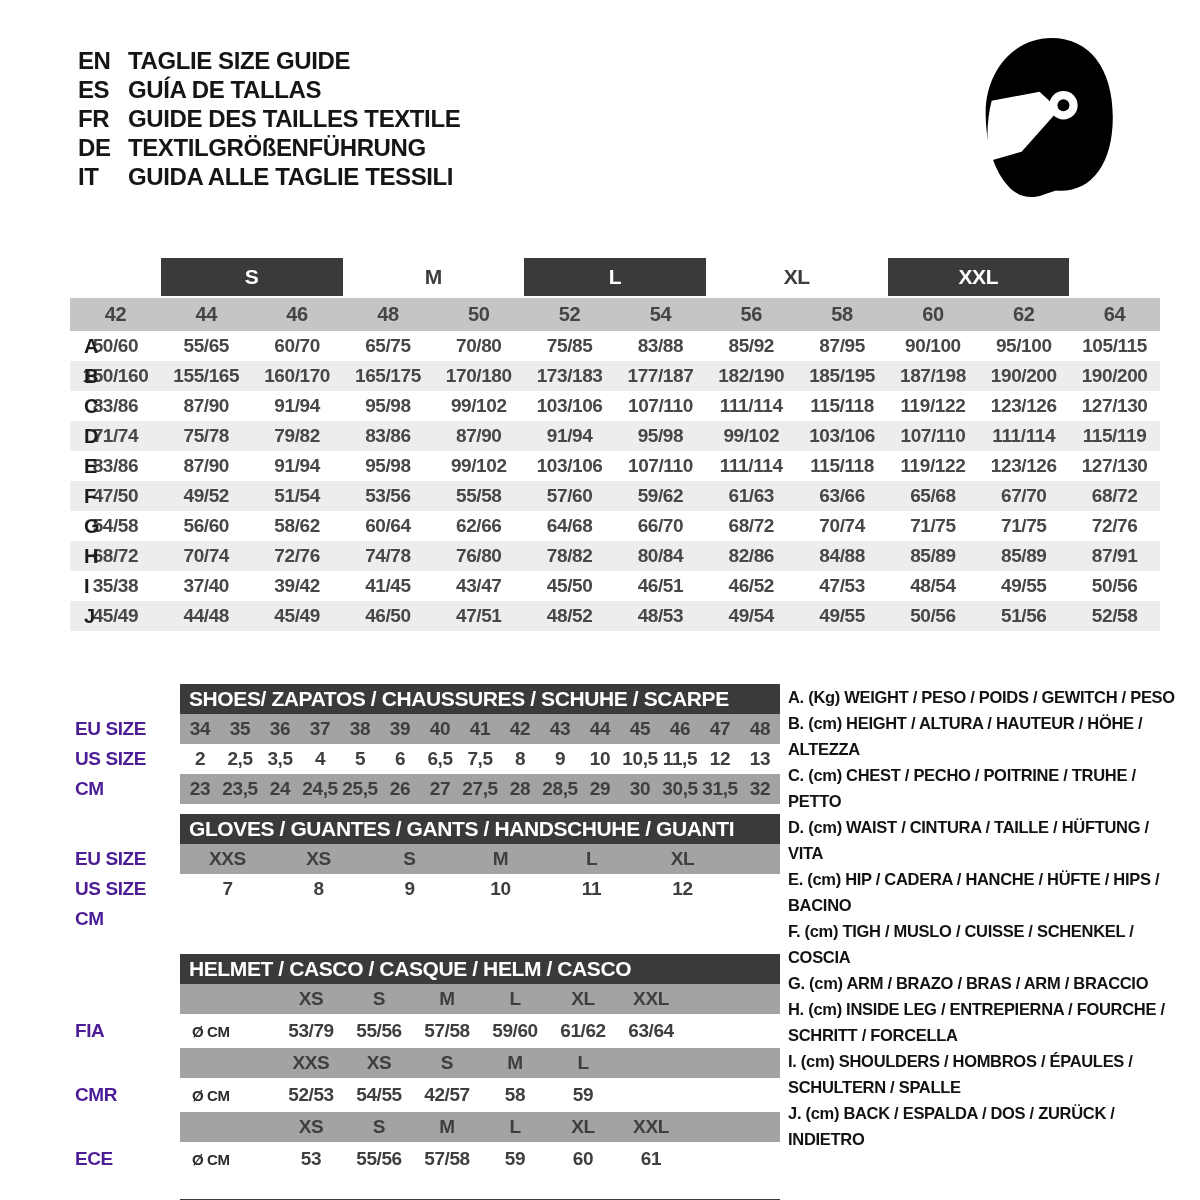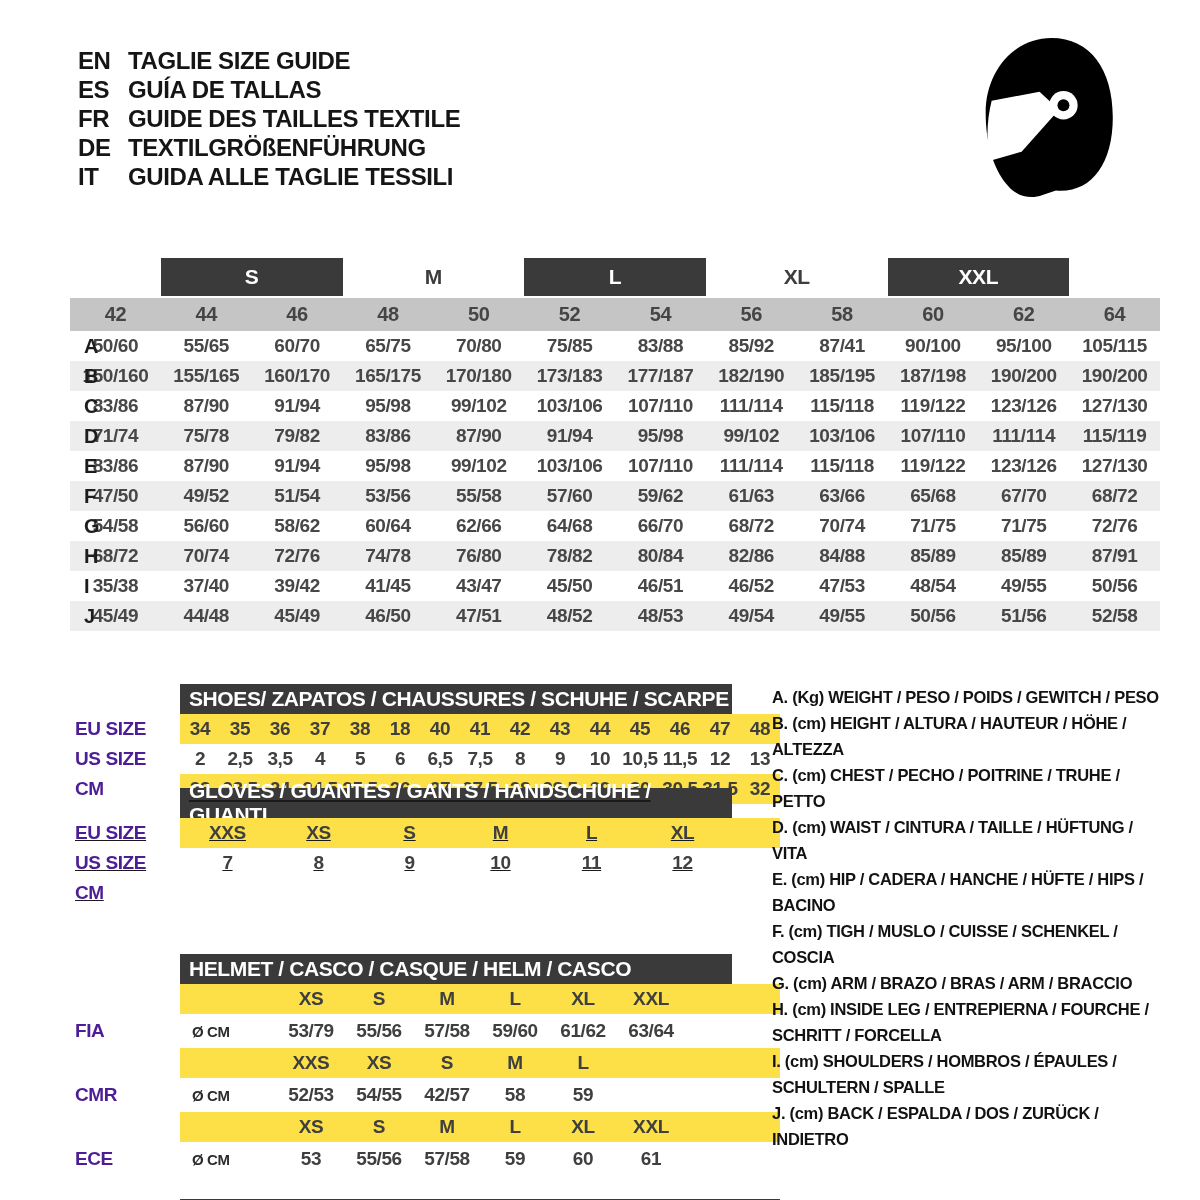--- a/index.html
+++ b/index.html
@@ -22,38 +22,38 @@
   .size-head.plain{color:#3d3d3d;}
   .num-band{display:grid;grid-template-columns:repeat(12,1fr);height:33px;background:#c5c5c5;}
   .num-cell{display:flex;align-items:center;justify-content:center;font-size:20px;color:#454545;}
   .trow{position:relative;display:grid;grid-template-columns:repeat(12,1fr);height:30px;}
   .trow.striped{background:#ededed;}
   .rlabel{position:absolute;left:14px;top:0;height:100%;display:flex;align-items:center;font-size:20px;color:#1d1d1d;}
   .tcell{display:flex;align-items:center;justify-content:center;font-size:19px;color:#474747;}
 
   
   .section{position:absolute;left:75px;width:705px;}
-  #shoes{top:676px;} #gloves{top:780px;text-decoration:underline;} #helmet{top:946px;}
-  .sec-header{margin-left:105px;width:552px;height:30px;background:#3a3a3a;color:#fff;font-size:21px;
+  #shoes{top:676px;} #gloves{top:806px;} #helmet{top:946px;}
+  .sec-header{margin-left:105px;width:600px;height:30px;background:#3a3a3a;color:#fff;font-size:21px;
               display:flex;align-items:center;padding-left:9px;box-sizing:border-box;}
   .srow{display:flex;height:30px;}
   .srow.tall{height:34px;}
   .srow-label{width:105px;flex:none;display:flex;align-items:center;font-size:19px;color:#4c1d95;}
   .srow-data{width:600px;box-sizing:border-box;}
-  .striped{background:#fde047;}
+  .striped{background:#a3a3a3;}
   .grid{display:grid;}
   .shoes-grid{grid-template-columns:repeat(15,1fr);}
   .gloves-grid{grid-template-columns:repeat(6,91px);padding-left:2px;}
   .scell{display:flex;align-items:center;justify-content:center;font-size:19px;color:#3f3f3f;}
   .hrow-data{width:600px;display:flex;}
   .hunit{width:85px;flex:none;display:flex;align-items:center;padding-left:12px;font-size:15px;color:#2c2c2c;}
   .hcell{width:68px;flex:none;display:flex;align-items:center;justify-content:center;font-size:19px;color:#3f3f3f;}
 
   
-  .legend{position:absolute;left:772px;top:676px;width:392px;font-size:16.5px;line-height:26px;color:#121212;}
+  .legend{position:absolute;left:788px;top:676px;width:392px;font-size:16.5px;line-height:26px;color:#121212;}
   .legend-item{letter-spacing:-0.3px;}
 
   
   .bottom-bar{position:absolute;left:180px;top:1191px;width:600px;height:9px;background:#3a3a3a;}
 </style>
 </head>
 <body>
 
 <div class="page">
 
@@ -113,21 +113,21 @@
         <div class="trow">
           <span class="rlabel">A</span>
           <div class="tcell">50/60</div>
           <div class="tcell">55/65</div>
           <div class="tcell">60/70</div>
           <div class="tcell">65/75</div>
           <div class="tcell">70/80</div>
           <div class="tcell">75/85</div>
           <div class="tcell">83/88</div>
           <div class="tcell">85/92</div>
-          <div class="tcell">87/41</div>
+          <div class="tcell">87/95</div>
           <div class="tcell">90/100</div>
           <div class="tcell">95/100</div>
           <div class="tcell">105/115</div>
         </div>
         <div class="trow striped">
           <span class="rlabel">B</span>
           <div class="tcell">150/160</div>
           <div class="tcell">155/165</div>
           <div class="tcell">160/170</div>
           <div class="tcell">165/175</div>
@@ -267,21 +267,21 @@
     <div class="sec-header">SHOES/ ZAPATOS / CHAUSSURES / SCHUHE / SCARPE</div>
     <div id="shoes-rows">
         <div class="srow">
           <span class="srow-label">EU SIZE</span>
           <div class="srow-data grid shoes-grid striped">
             <div class="scell">34</div>
             <div class="scell">35</div>
             <div class="scell">36</div>
             <div class="scell">37</div>
             <div class="scell">38</div>
-            <div class="scell">18</div>
+            <div class="scell">39</div>
             <div class="scell">40</div>
             <div class="scell">41</div>
             <div class="scell">42</div>
             <div class="scell">43</div>
             <div class="scell">44</div>
             <div class="scell">45</div>
             <div class="scell">46</div>
             <div class="scell">47</div>
             <div class="scell">48</div>
           </div>

